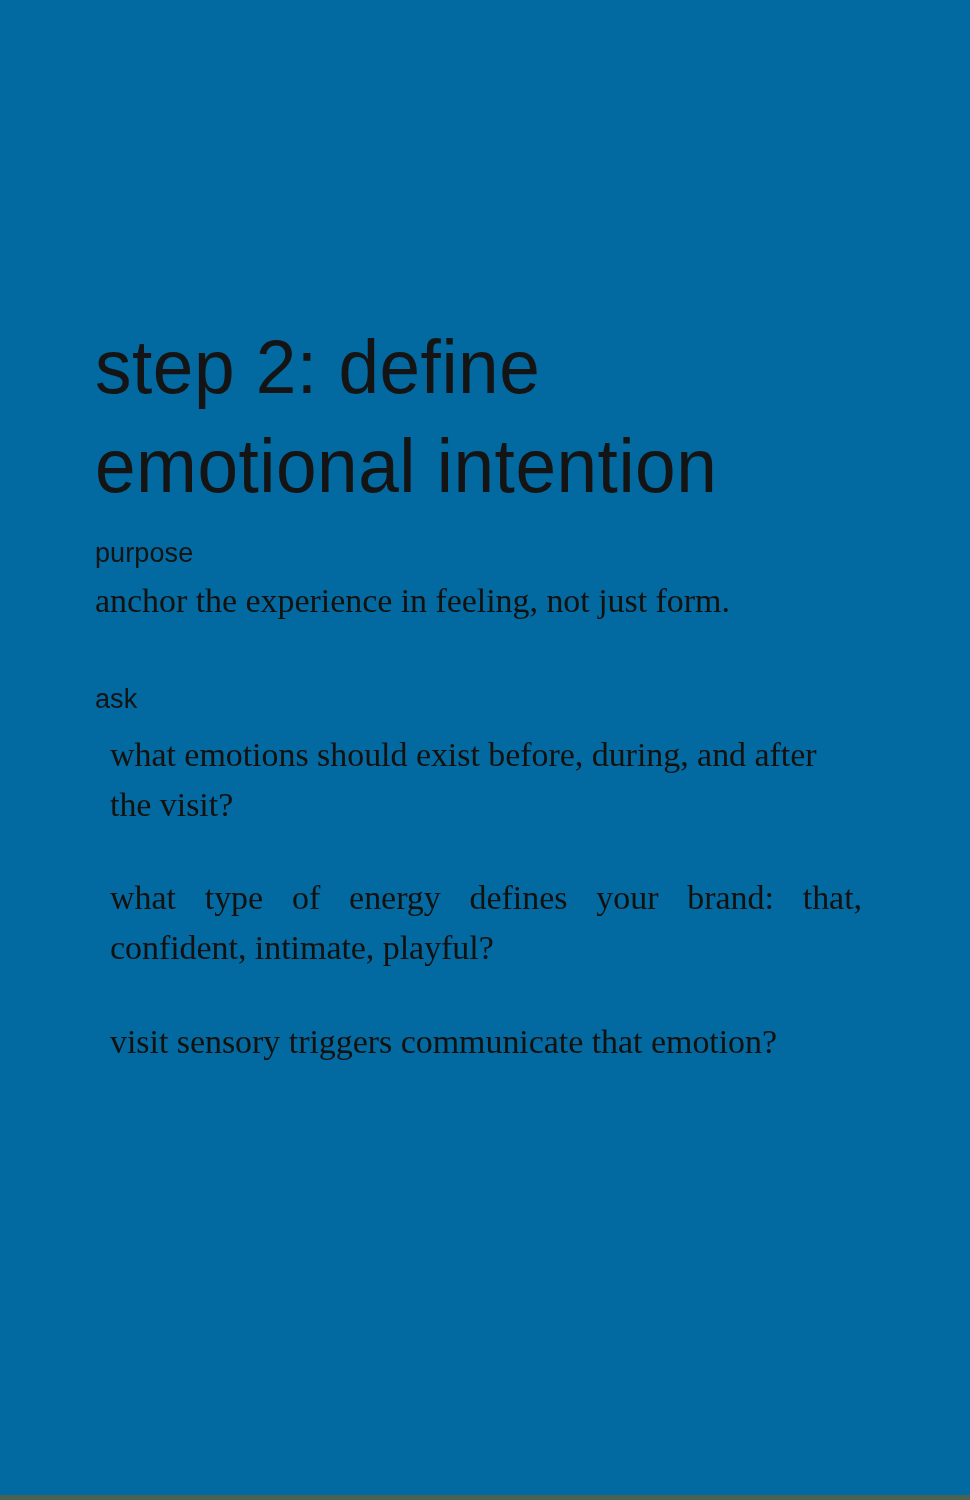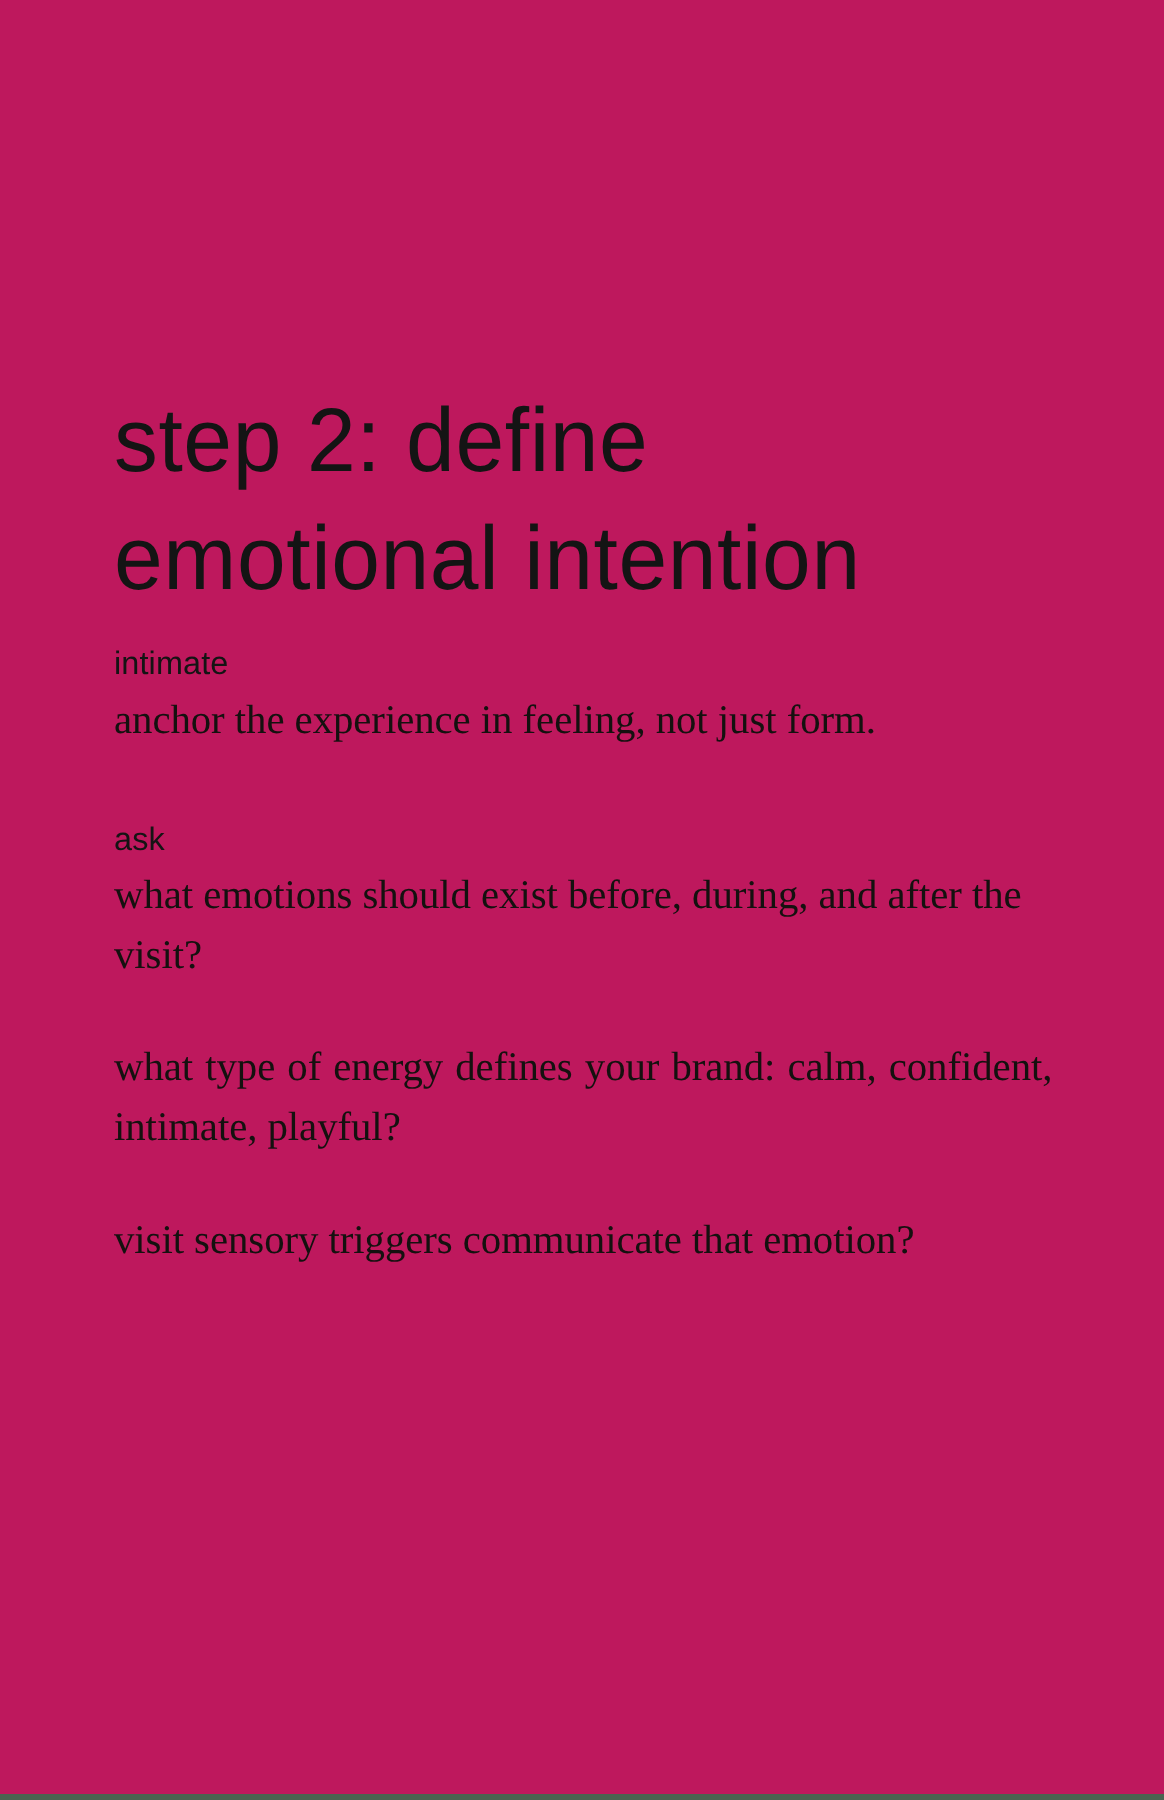--- a/index.html
+++ b/index.html
@@ -74,61 +74,61 @@
   .body-text.justified {
     text-align: justify;
     text-justify: inter-word;
   }
   .qa-list {
     margin: 0;
     padding: 0;
     list-style: none;
   }
   .qa-list > li {
-    margin: 0;
+    margin: 15px;
   }
   .qa-list > li + li {
     margin-top: 44px;
   }
 
   
   .footer-band {
     position: absolute;
     left: 0;
     right: 0;
     bottom: 0;
     height: 5px;
     background: #4a6350;
   }
 </style>
 </head>
 <body>
 
-<div class="page" style="background: #be185d;">
+<div class="page" style="background: #0369a1;">
 
   <div class="content">
 
     <h1 class="page-title">
       <span class="tline">step 2: define</span>
       <span class="tline">emotional intention</span>
     </h1>
 
     <section class="section">
-      <h2 class="section-heading">intimate</h2>
+      <h2 class="section-heading">purpose</h2>
       <p class="body-text">anchor the experience in feeling, not just form.</p>
     </section>
 
     <section class="section">
       <h2 class="section-heading">ask</h2>
       <ul class="qa-list">
         <li>
           <p class="body-text">what emotions should exist before, during, and after the visit?</p>
         </li>
         <li>
-          <p class="body-text justified">what type of energy defines your brand: calm, confident, intimate, playful?</p>
+          <p class="body-text justified">what type of energy defines your brand: that, confident, intimate, playful?</p>
         </li>
         <li>
           <p class="body-text">visit sensory triggers communicate that emotion?</p>
         </li>
       </ul>
     </section>
 
   </div>
 
   <div class="footer-band" style="background: rgb(74, 99, 80);"></div>

